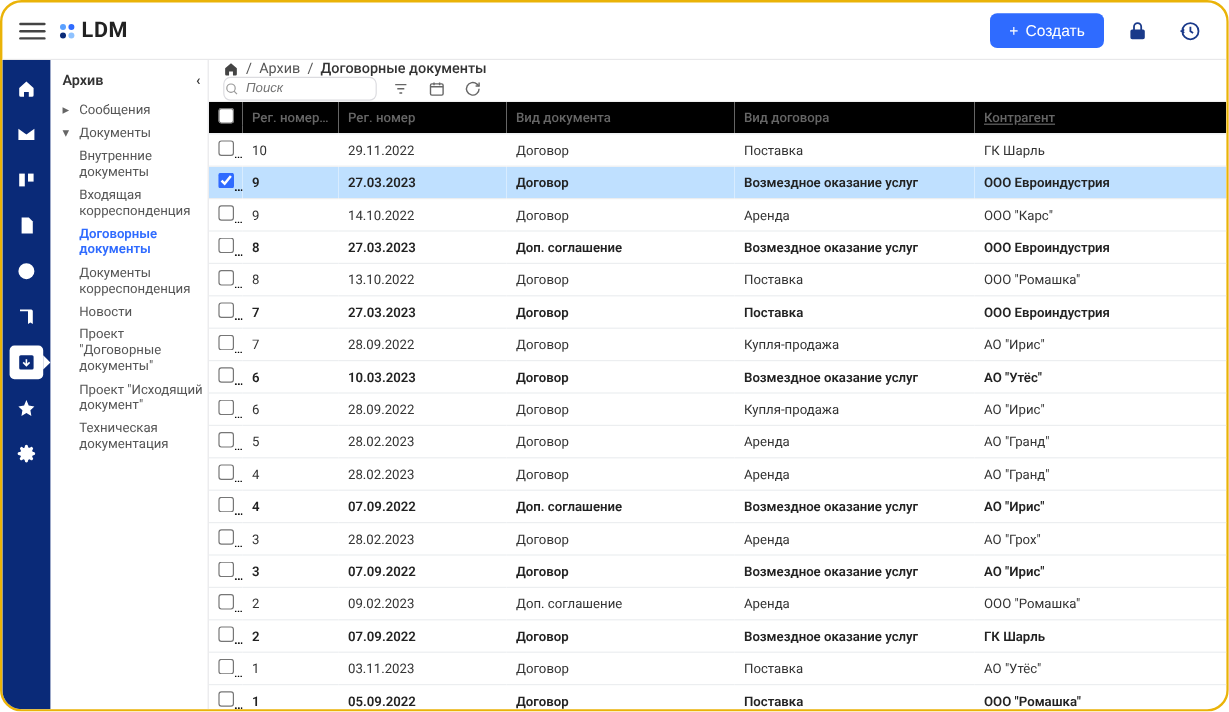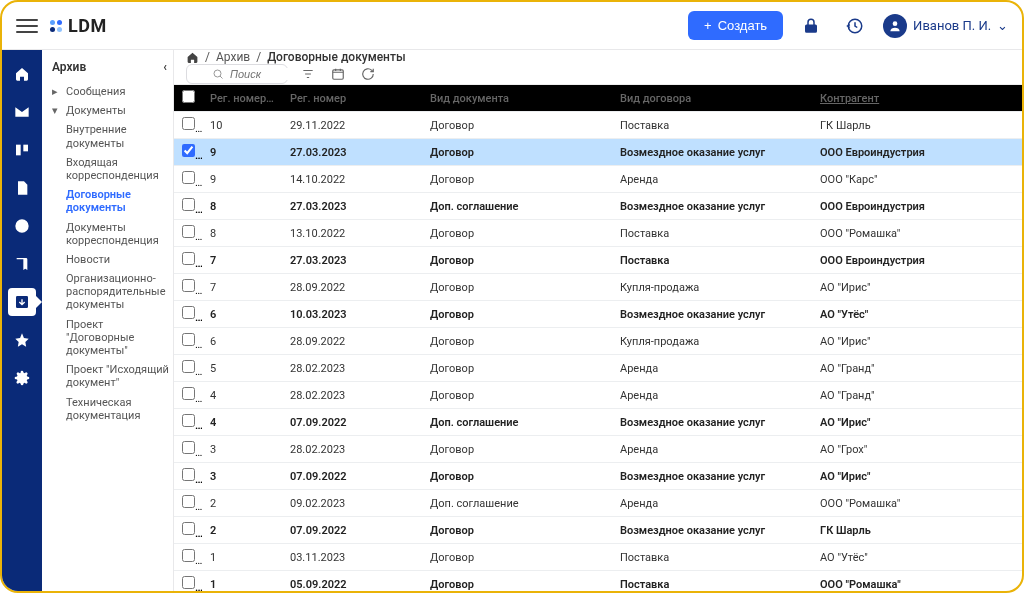--- a/index.html
+++ b/index.html
@@ -32,21 +32,21 @@
 .tree-caret { width: 10px; display: inline-block; color: #666; flex-shrink: 0; }
 .tree-children { padding-left: 14px; }
 .tree-children .tree-item { padding-left: 0; }
 .tree-item.active { color: #2f6bff; font-weight: 600; }
 
 .main { flex: 1; display: flex; flex-direction: column; min-width: 0; }
 .crumbs-row { height: 34px; display: flex; align-items: center; padding: 0 12px; gap: 6px; font-size: 12px; color: #555; }
 .crumbs-row a { color: #555; text-decoration: none; }
 .crumbs-current { color: #333; font-weight: 500; }
 .toolbar-row { height: 32px; display: flex; align-items: center; padding: 0 12px; gap: 10px; border-bottom: 1px solid #eee; }
-.search-box { display: flex; align-items: center; gap: 6px; border: 1px solid #dcdce0; border-radius: 6px; padding: 3px 25px; width: 102px; color: #aaa; font-size: 11px; font-style: italic; }
+.search-box { display: flex; align-items: center; gap: 6px; border: 1px solid #dcdce0; border-radius: 6px; padding: 3px 0; width: 128px; color: #aaa; font-size: 11px; font-style: italic; }
 .tool-icon { width: 20px; height: 20px; display: inline-flex; align-items: center; justify-content: center; color: #666; cursor: pointer; }
 .gray-bar { height: 18px; background: #eef0f2; }
 
 .table { width: 100%; border-collapse: collapse; table-layout: fixed; }
 .table th, .table td { text-align: left; padding: 5px 8px; border-bottom: 1px solid #eceef0; font-size: 11px; white-space: nowrap; overflow: hidden; text-overflow: ellipsis; }
 .table th { color: #666; font-weight: 500; background: #000000; }
 .col-check { width: 28px; }
 .col-reg { width: 80px; }
 .col-date { width: 140px; }
 .col-doctype { width: 190px; }
@@ -89,30 +89,20 @@
           <path d="M12 2a5 5 0 00-5 5v3H6a2 2 0 00-2 2v7a2 2 0 002 2h12a2 2 0 002-2v-7a2 2 0 00-2-2h-1V7a5 5 0 00-5-5zm-3 5a3 3 0 116 0v3H9V7z"></path>
         </svg>
     </span>
     <span class="icon-btn">
       <svg width="18" height="18" viewBox="0 0 24 24" fill="none" stroke="currentColor" stroke-width="2">
           <path d="M3 12a9 9 0 109-9 9 9 0 00-9 9z"></path>
           <path d="M12 7v5l3 2"></path>
           <path d="M3 12H1M3 12l2-2M3 12l2 2"></path>
         </svg>
     </span>
-    <div class="user-chip">
-      <span class="avatar">
-        <svg width="14" height="14" viewBox="0 0 24 24" fill="currentColor">
-            <circle cx="12" cy="8" r="4"></circle>
-            <path d="M4 21c0-4 4-6 8-6s8 2 8 6"></path>
-          </svg>
-      </span>
-      <span>Иванов П. И.</span>
-      <span>⌄</span>
-    </div>
   </div>
 
   <div class="body">
 
     <div class="iconbar">
       <span class="nav-icon">
           <svg width="16" height="16" viewBox="0 0 24 24" fill="currentColor">
             <path d="M3 11l9-8 9 8v9a2 2 0 01-2 2h-4v-6h-6v6H5a2 2 0 01-2-2v-9z"></path>
           </svg>
         </span>
@@ -182,23 +172,20 @@
             <span>Входящая корреспонденция</span>
           </div>
           <div class="tree-item active">
             <span>Договорные документы</span>
           </div>
           <div class="tree-item">
             <span>Документы корреспонденция</span>
           </div>
           <div class="tree-item">
             <span>Новости</span>
-          </div>
-          <div class="tree-item">
-            <span>Организационно-распорядительные документы</span>
           </div>
           <div class="tree-item">
             <span>Проект "Договорные документы"</span>
           </div>
           <div class="tree-item">
             <span>Проект "Исходящий документ"</span>
           </div>
           <div class="tree-item">
             <span>Техническая документация</span>
           </div>

